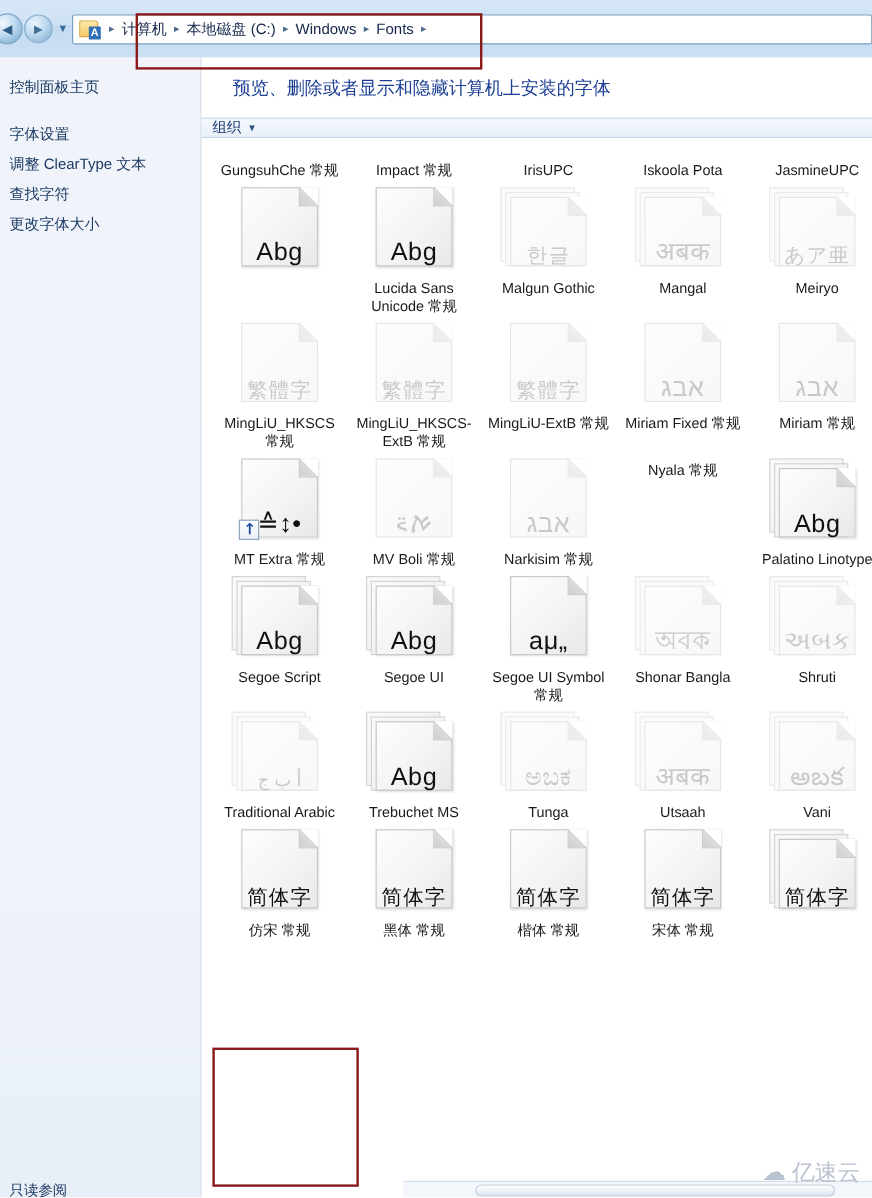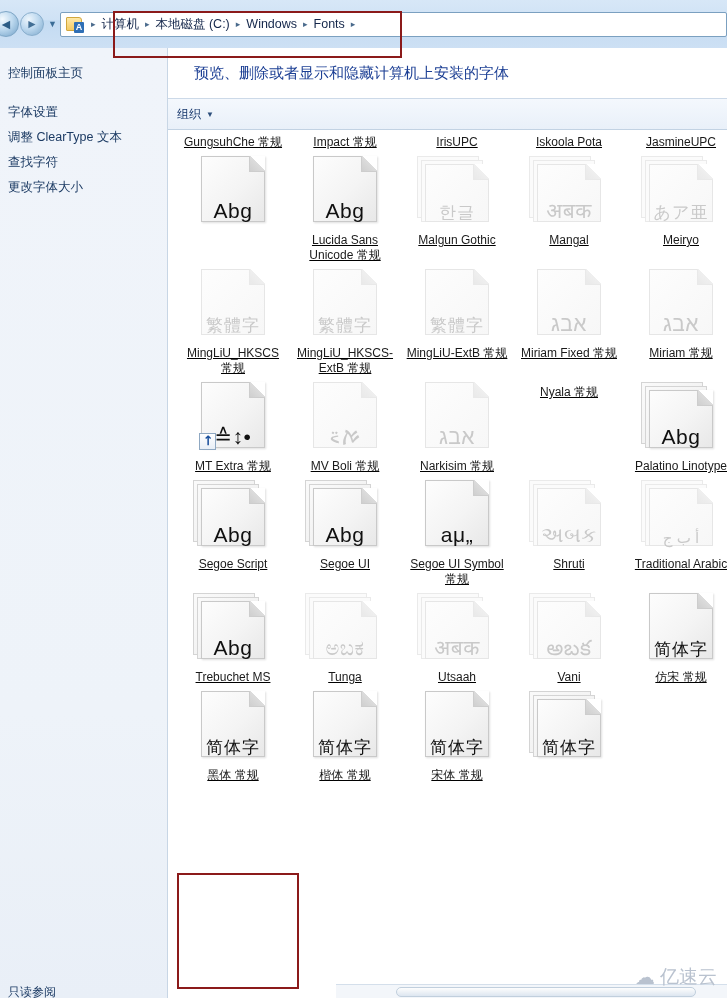--- a/index.html
+++ b/index.html
@@ -86,40 +86,39 @@
     overflow:hidden;
   }
   #headingwrap{
     height:50px; padding:16px 0 0 26px;
     background:#ffffff;
   }
   #heading{
     font-size:15px; color:#1c3f94; white-space:nowrap;
   }
   #toolbar{
-    height:32px;
+    height:17px;
     background:linear-gradient(to bottom,#f4f8fd,#e9f0f9);
     border-top:1px solid #ccd9e8;
     border-bottom:1px solid #c2d2e3;
     display:flex; align-items:center; padding-left:9px;
   }
   .tb-item{ font-size:12px; color:#15366b; display:flex; align-items:center; }
   .tb-caret{ font-size:8px; margin-left:5px; color:#2d4f7c; }
 
   
   #gridscroll{
     position:absolute; left:0; top:76px; width:559px; height:874px;
     overflow:hidden;
   }
   #grid{
     display:grid;
     grid-template-columns:repeat(5,112px);
     padding-left:9px;
     padding-top:2px;
-    text-decoration:underline;
   }
   .cell{
     width:112px;
     display:flex; flex-direction:column; align-items:center;
     padding-top:4px;
     position:relative;
   }
   .cell .label{
     font-size:12px; color:#1a1a1a; text-align:center;
     line-height:15px; width:102px; margin-top:5px;
@@ -435,20 +434,30 @@
               <div class="glyph">aμ„</div>
             </div>
           </div>
           <div class="label">Segoe UI Symbol 常规</div>
         </div>
         <div class="cell">
           <div class="iconbox stack faded">
             <div class="s1"></div>
             <div class="s2"></div>
             <div class="sheet">
+              <div class="glyph">অবক</div>
+            </div>
+          </div>
+          <div class="label">Shonar Bangla</div>
+        </div>
+        <div class="cell">
+          <div class="iconbox stack faded">
+            <div class="s1"></div>
+            <div class="s2"></div>
+            <div class="sheet">
               <div class="glyph">અબક</div>
             </div>
           </div>
           <div class="label">Shruti</div>
         </div>
         <div class="cell">
           <div class="iconbox stack faded">
             <div class="s1"></div>
             <div class="s2"></div>
             <div class="sheet">

